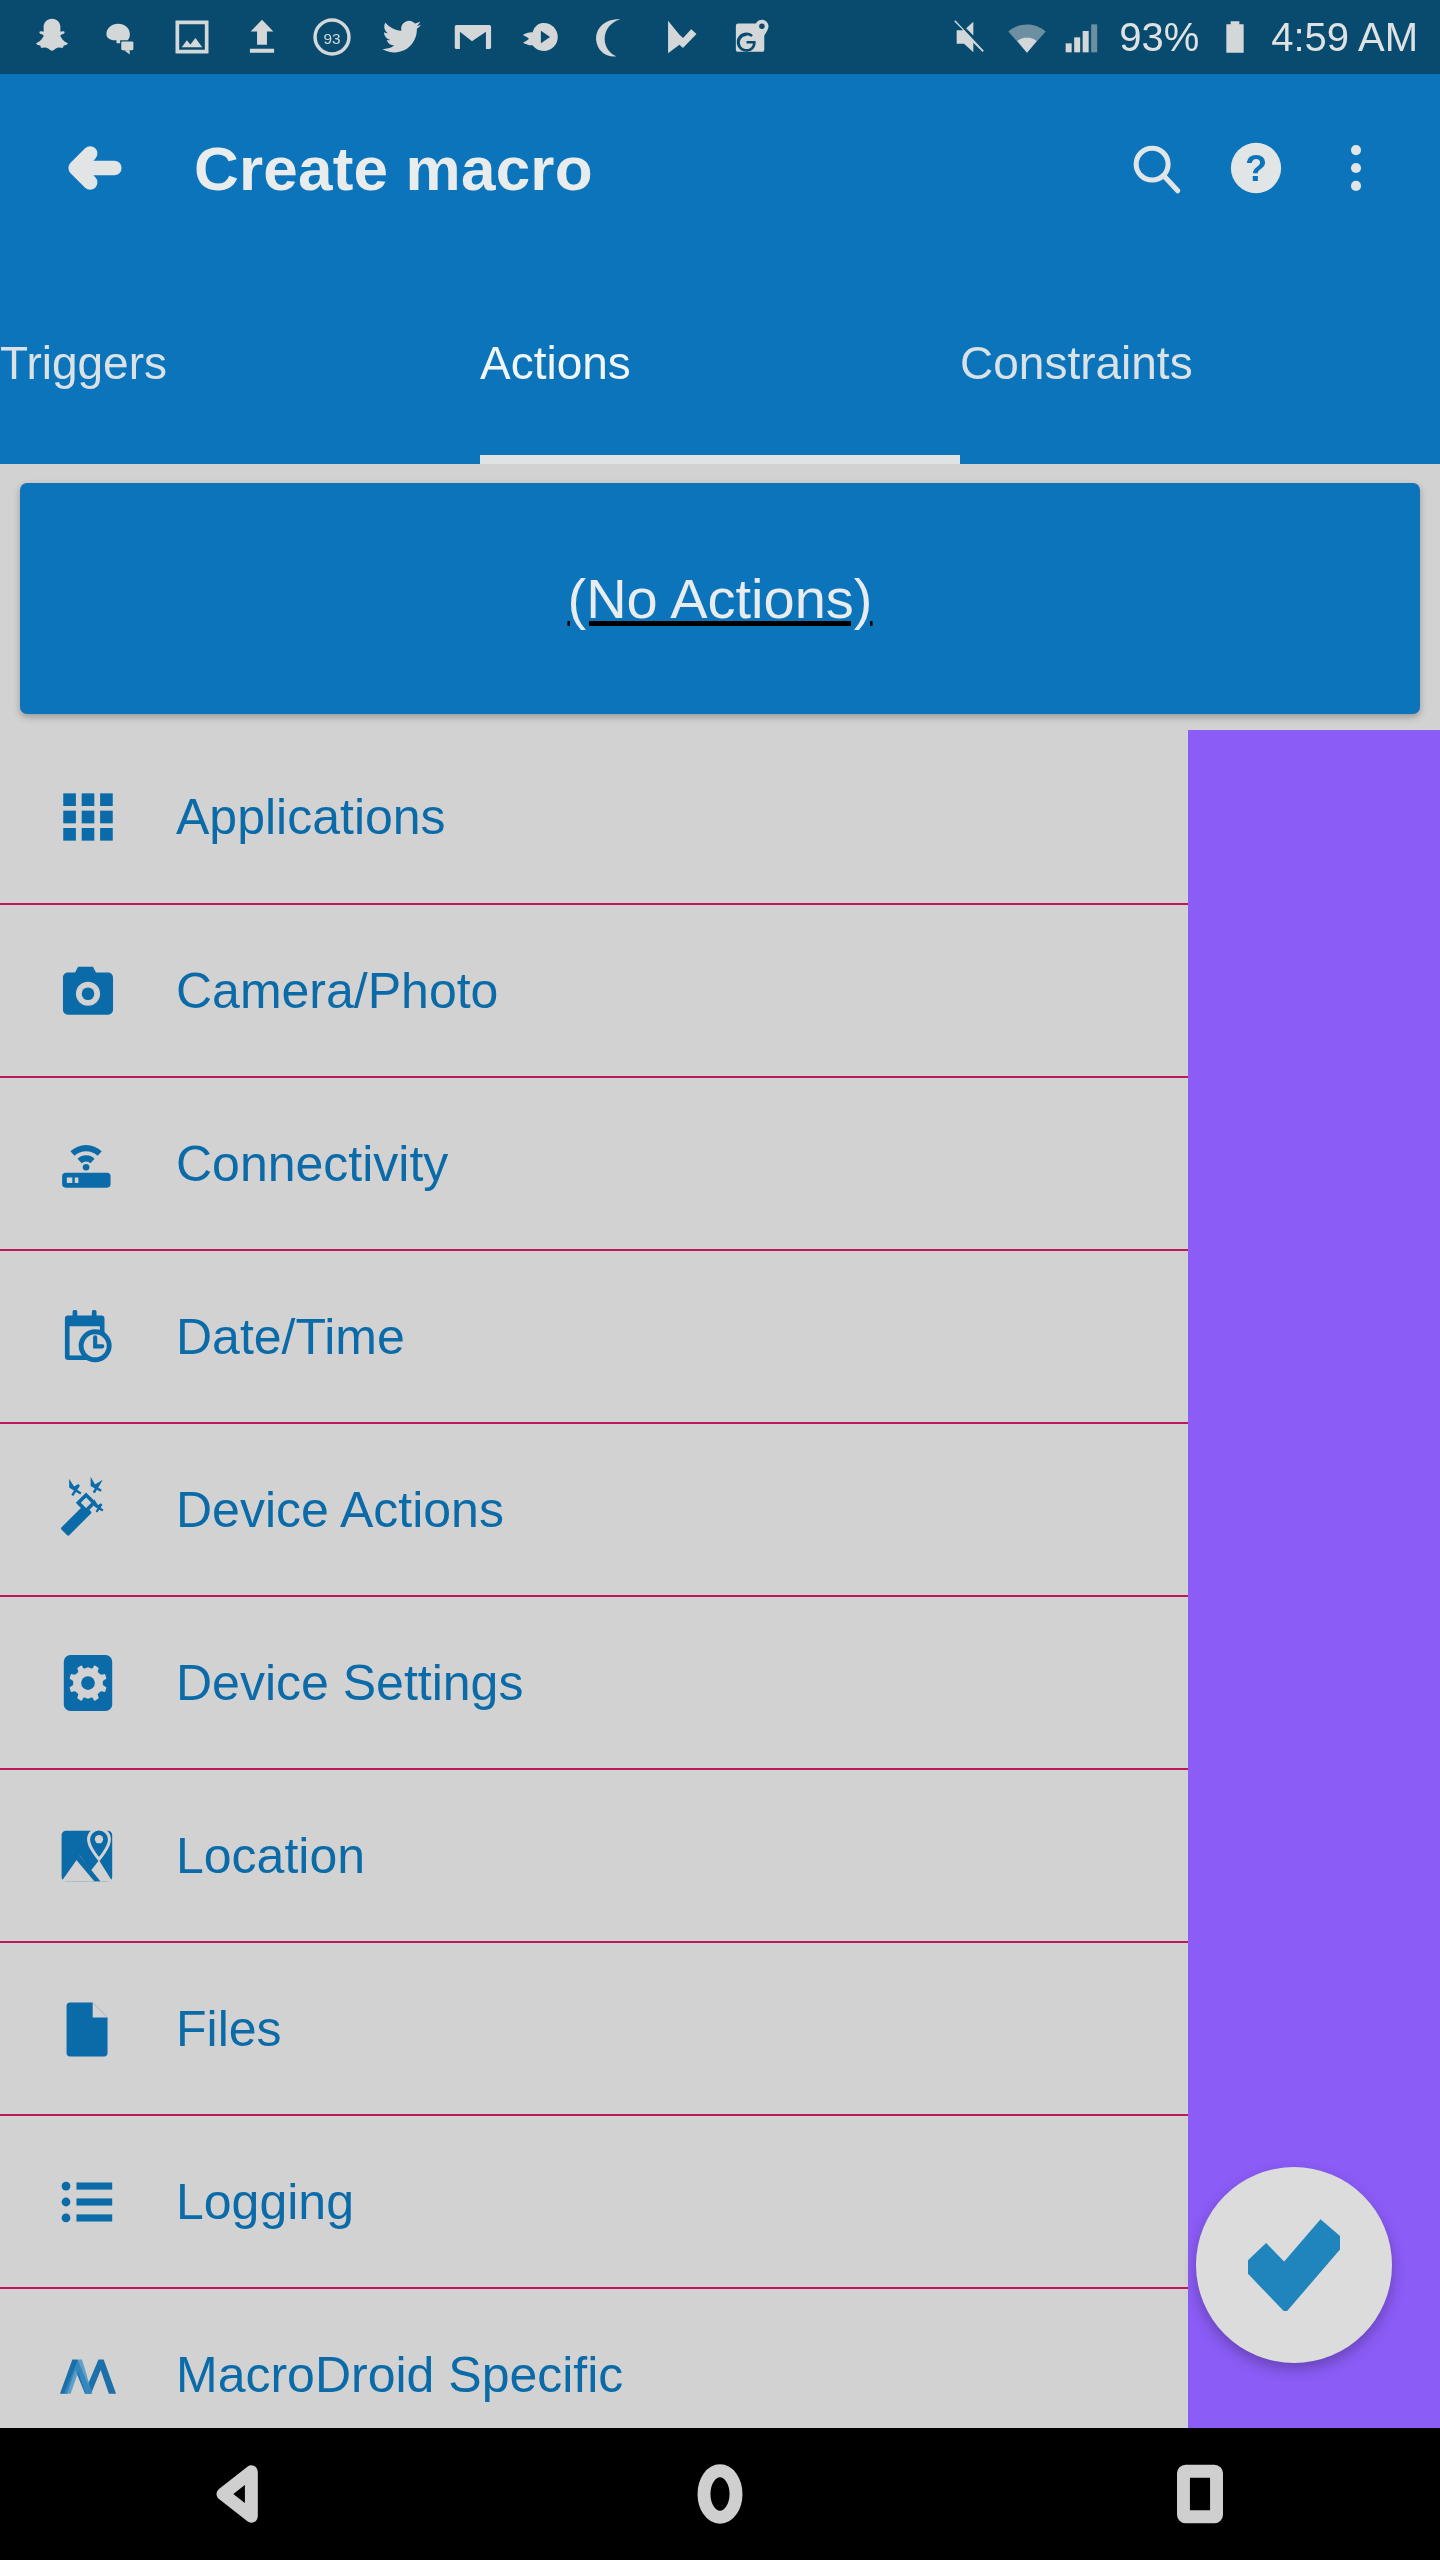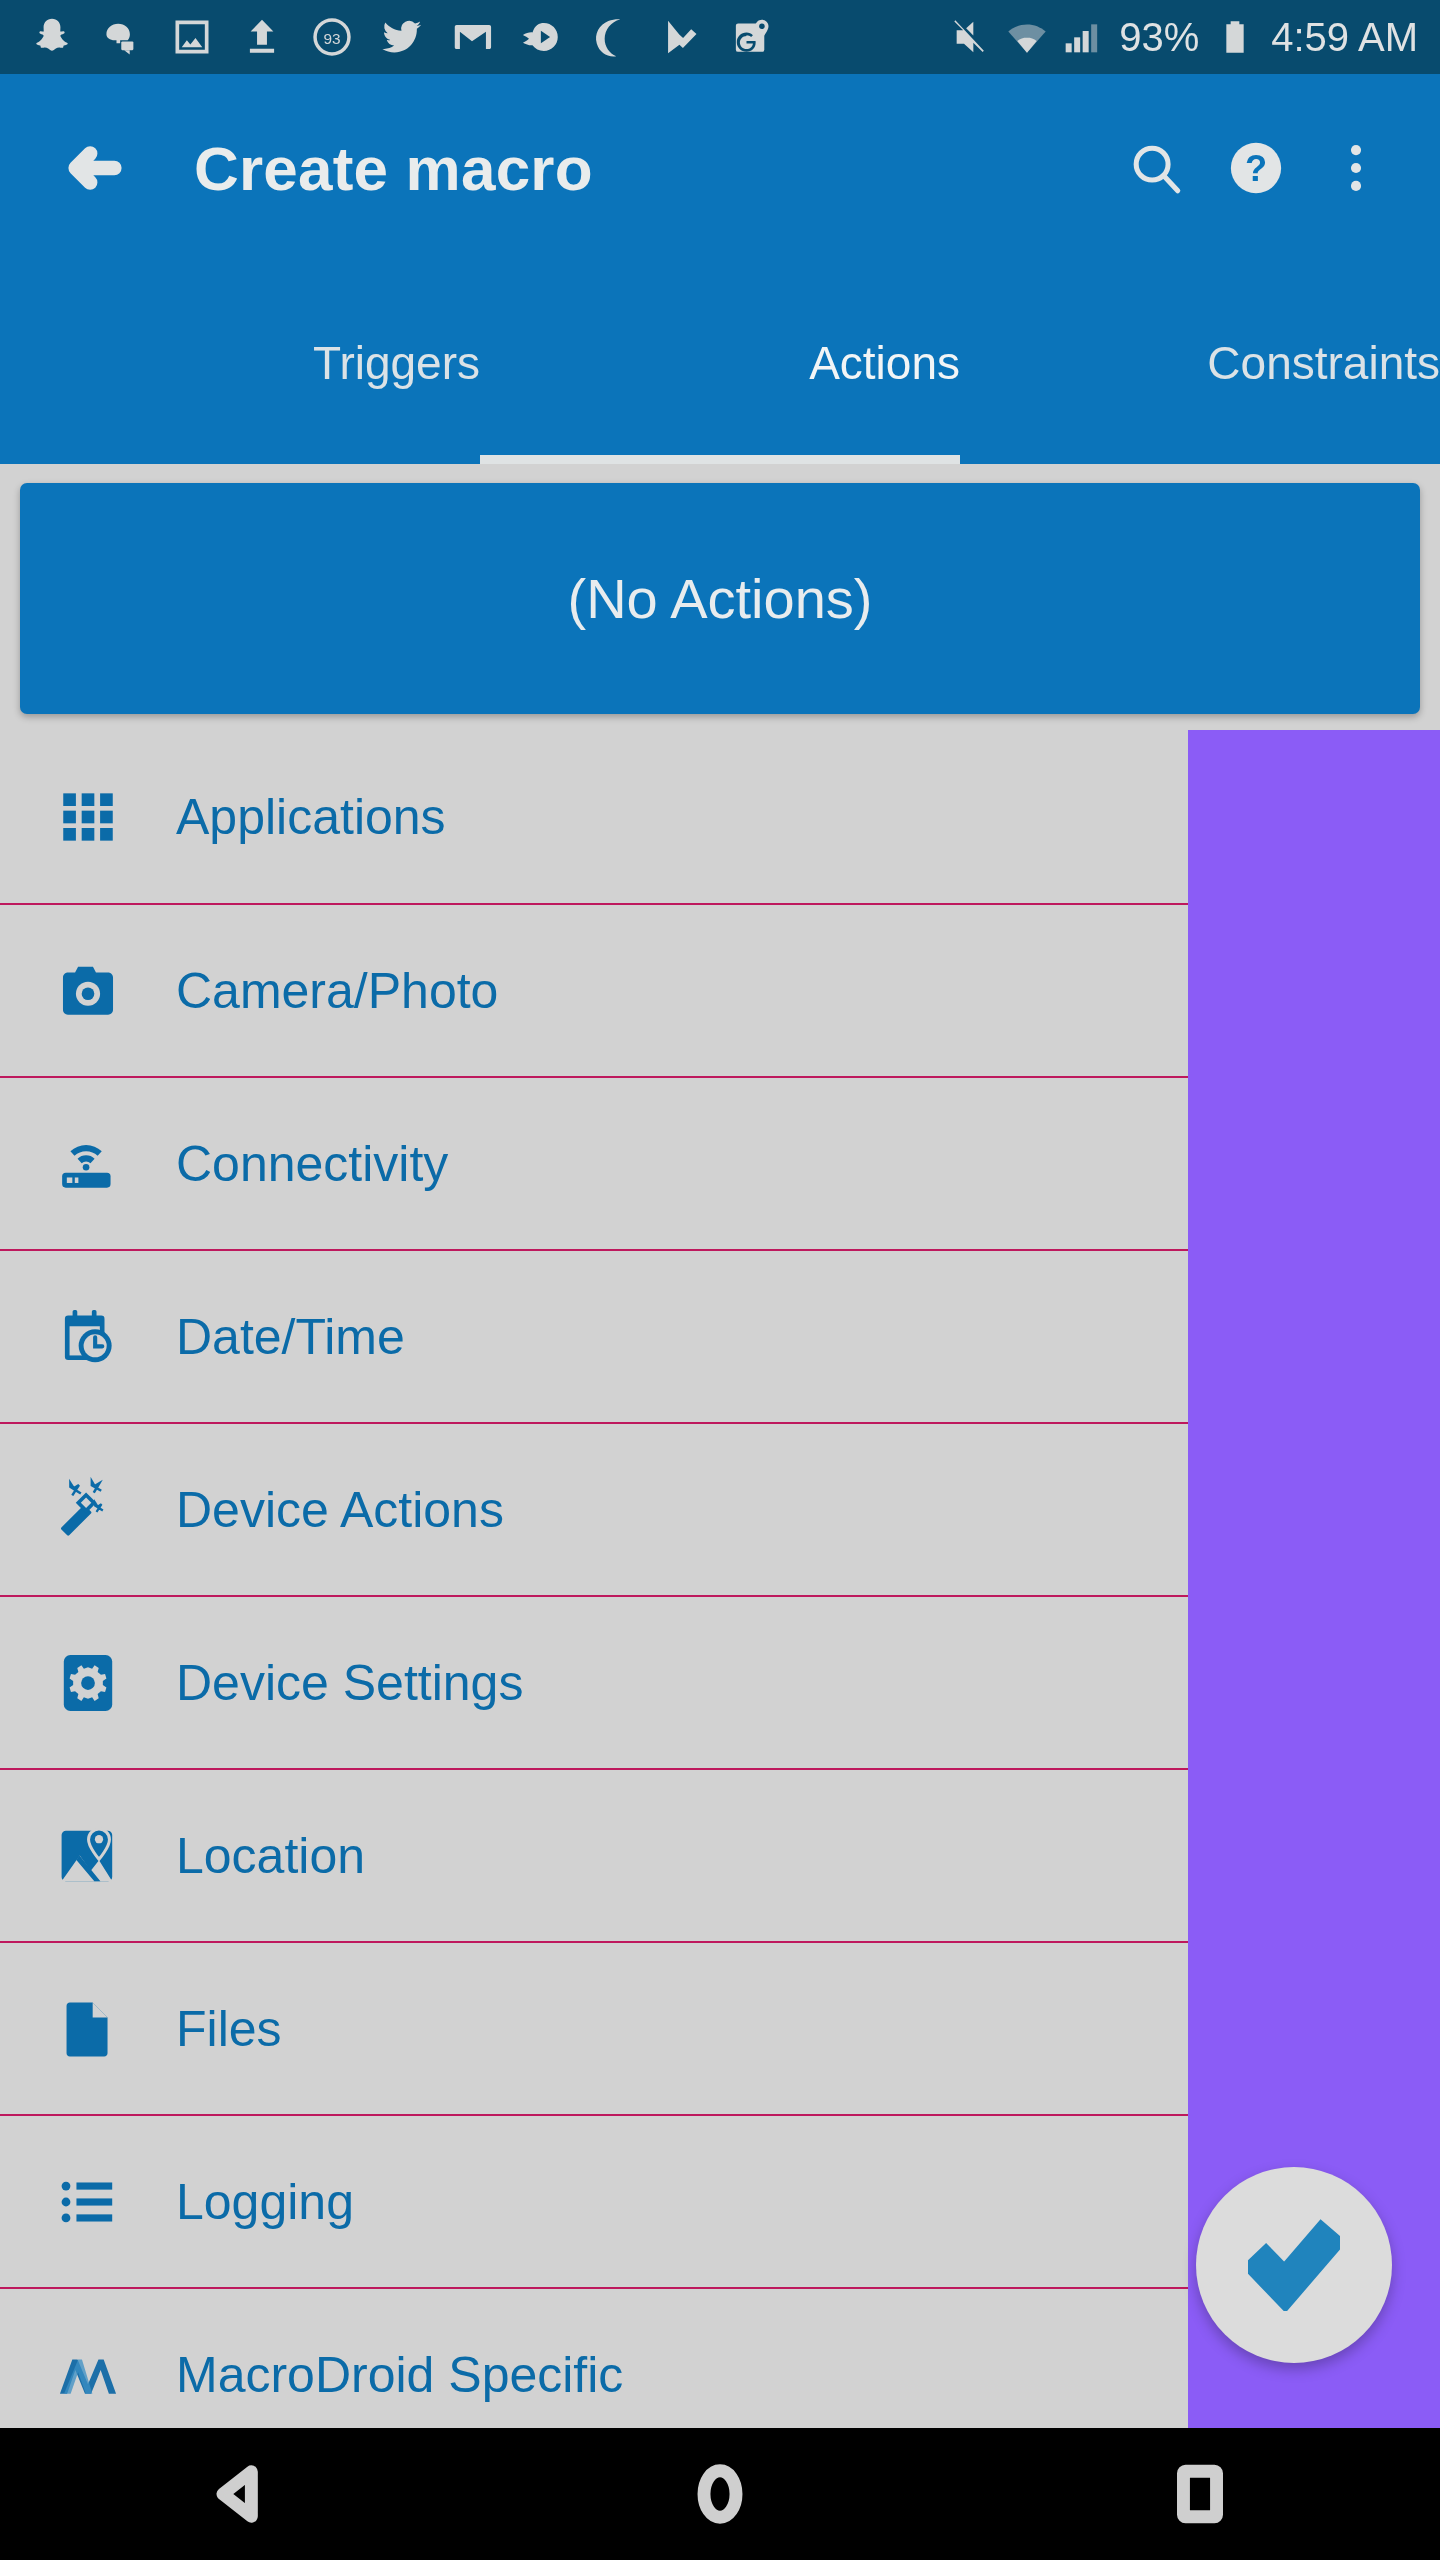--- a/index.html
+++ b/index.html
@@ -102,21 +102,21 @@
     top: 262px; left: 0;
     width: 1440px;
     height: 202px;
     background: #0b74ba;
     display: flex;
   }
   .tab {
     flex: 1 1 0;
     display: flex;
     align-items: center;
-    justify-content: flex-end;
+    justify-content: flex-start;
     position: relative;
     cursor: pointer;
   }
   .tab span {
     color: #dbe2e6;
     font-size: 46px;
     white-space: nowrap;
   }
   .tab.active span { color: #f2f5f6; }
   .tab .indicator {
@@ -139,20 +139,21 @@
   .banner {
     width: 100%;
     height: 100%;
     background: #0b74ba;
     border-radius: 7px;
     display: flex;
     align-items: center;
     justify-content: center;
     box-shadow: 0 3px 7px rgba(0,0,0,0.28);
     cursor: pointer;
+    text-decoration: underline;
   }
   .banner span {
     color: #e8ecee;
     font-size: 56px;
     white-space: nowrap;
   }
 
   
   .list {
     position: absolute;

